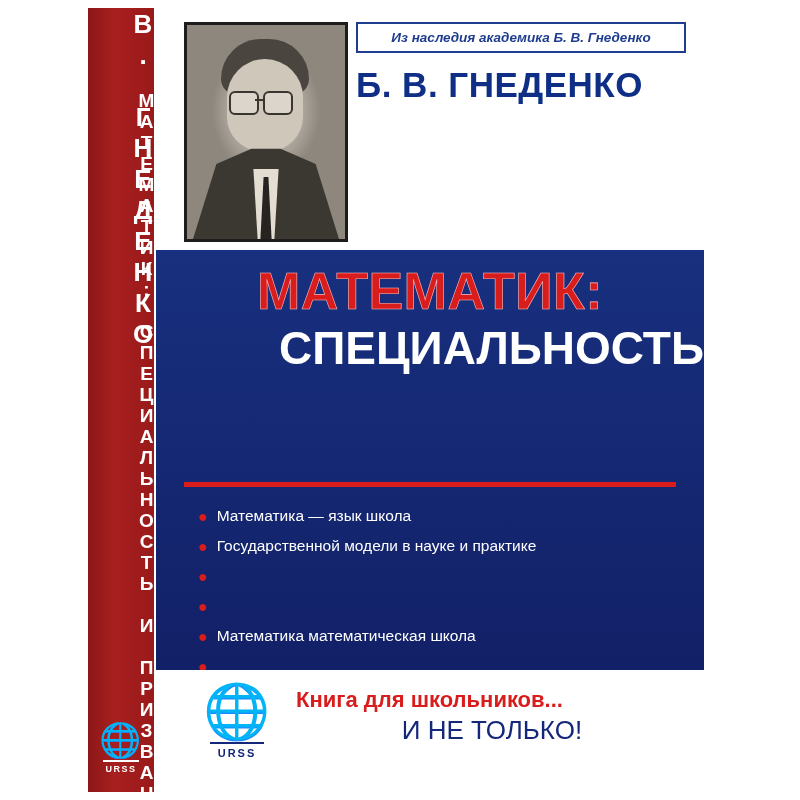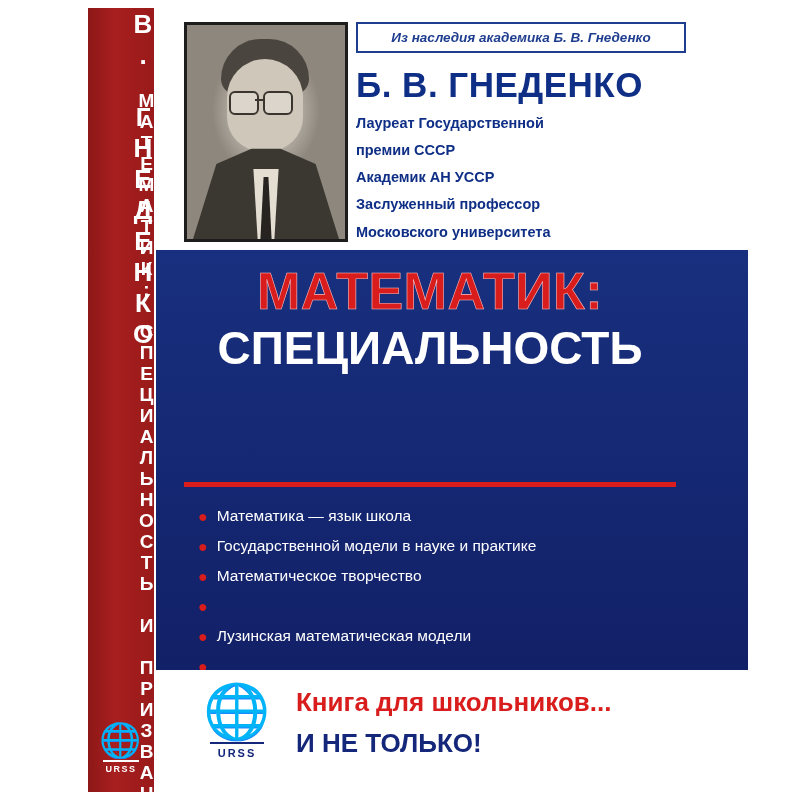--- a/index.html
+++ b/index.html
@@ -198,40 +198,40 @@
 
   
   .title-panel {
     position: absolute;
     left: 0;
     top: 242px;
     width: 548px;
     height: 420px;
     background: #15277a;
     background: linear-gradient(180deg,#18307f 0%, #122067 100%);
-    padding-left: 44px;
   }
   .title-main {
     position: absolute;
     left: 0; top: 14px; width: 548px;
     text-align: center;
   }
   .t-line1 {
     color: #d91c1c;
     font-weight: bold;
     font-size: 52px;
     line-height: 1.05;
     letter-spacing: 0.5px;
     -webkit-text-stroke: 0.6px #ffb9b9;
   }
   .t-line2, .t-line3 {
     color: #ffffff;
     font-weight: bold;
     font-size: 46px;
     line-height: 1.12;
+    text-align: right;
   }
   .t-line2 { margin-top: 4px; }
 
   .redrule {
     position: absolute;
     left: 28px;
     top: 232px;
     width: 492px;
     height: 5px;
     background: #d91c1c;
@@ -293,29 +293,30 @@
   }
   .tagline {
     position: absolute;
     left: 140px;
     top: 16px;
     width: 392px;
   }
   .tag1 {
     color: #d91c1c;
     font-weight: bold;
+    font-size: 22px;
+    line-height: 1.25;
+  }
+  .tag2 {
+    color: #15277a;
+    font-weight: normal;
     font-size: 26px;
     line-height: 1.25;
-  }
-  .tag2 {
-    color: #15277a;
-    font-weight: bold;
-    font-size: 26px;
-    line-height: 1.25;
-    margin-top: 8px;
+    margin-top: 0;
+    text-align: center;
   }
   .spine-logo-glyph {
     font-size: 34px; line-height: 1; font-weight: bold;
   }
   .spine-logo-rule { width: 36px; height: 2px; background: #fff; margin: 3px auto 2px; }
   .spine-logo-text { font-size: 9px; letter-spacing: 1.5px; font-weight: bold; }
 </style>
 </head>
 <body>
 
@@ -345,33 +346,20 @@
           <div class="p-bridge"></div>
           <div class="p-suit"></div>
           <div class="p-shirt"></div>
           <div class="p-tie"></div>
         </div>
       </div>
 
       <div class="head-right">
         <div class="legacy-box">Из наследия академика Б. В. Гнеденко</div>
         <div class="author-name">Б. В. ГНЕДЕНКО</div>
-        <div class="credits">
-          <div>
-            <div>Лауреат Государственной</div>
-            <div>премии СССР</div>
-          </div>
-          <div>
-            <div>Академик АН УССР</div>
-          </div>
-          <div>
-            <div>Заслуженный профессор</div>
-            <div>Московского университета</div>
-          </div>
-        </div>
       </div>
     </div>
 
     <div class="title-panel">
       <div class="title-main">
         <div class="t-line1">МАТЕМАТИК:</div>
         <div class="t-line2">СПЕЦИАЛЬНОСТЬ</div>
       </div>
 
       <div class="redrule"></div>
@@ -380,28 +368,27 @@
         <div class="toc-item">
           <span class="toc-bullet">●</span>
           <span>Математика — язык школа</span>
         </div>
         <div class="toc-item">
           <span class="toc-bullet">●</span>
           <span>Государственной модели в науке и практике</span>
         </div>
         <div class="toc-item">
           <span class="toc-bullet">●</span>
-          <span>Математическое творчество</span>
-        </div>
-        <div class="toc-item">
-          <span class="toc-bullet">●</span>
-        </div>
-        <div class="toc-item">
-          <span class="toc-bullet">●</span>
-          <span>Лузинская математическая модели</span>
+        </div>
+        <div class="toc-item">
+          <span class="toc-bullet">●</span>
+        </div>
+        <div class="toc-item">
+          <span class="toc-bullet">●</span>
+          <span>Математика математическая школа</span>
         </div>
         <div class="toc-item">
           <span class="toc-bullet">●</span>
         </div>
       </div>
     </div>
 
     <div class="bottom">
       <div class="logo-box">
         <div class="logo-glyph">🌐</div>

